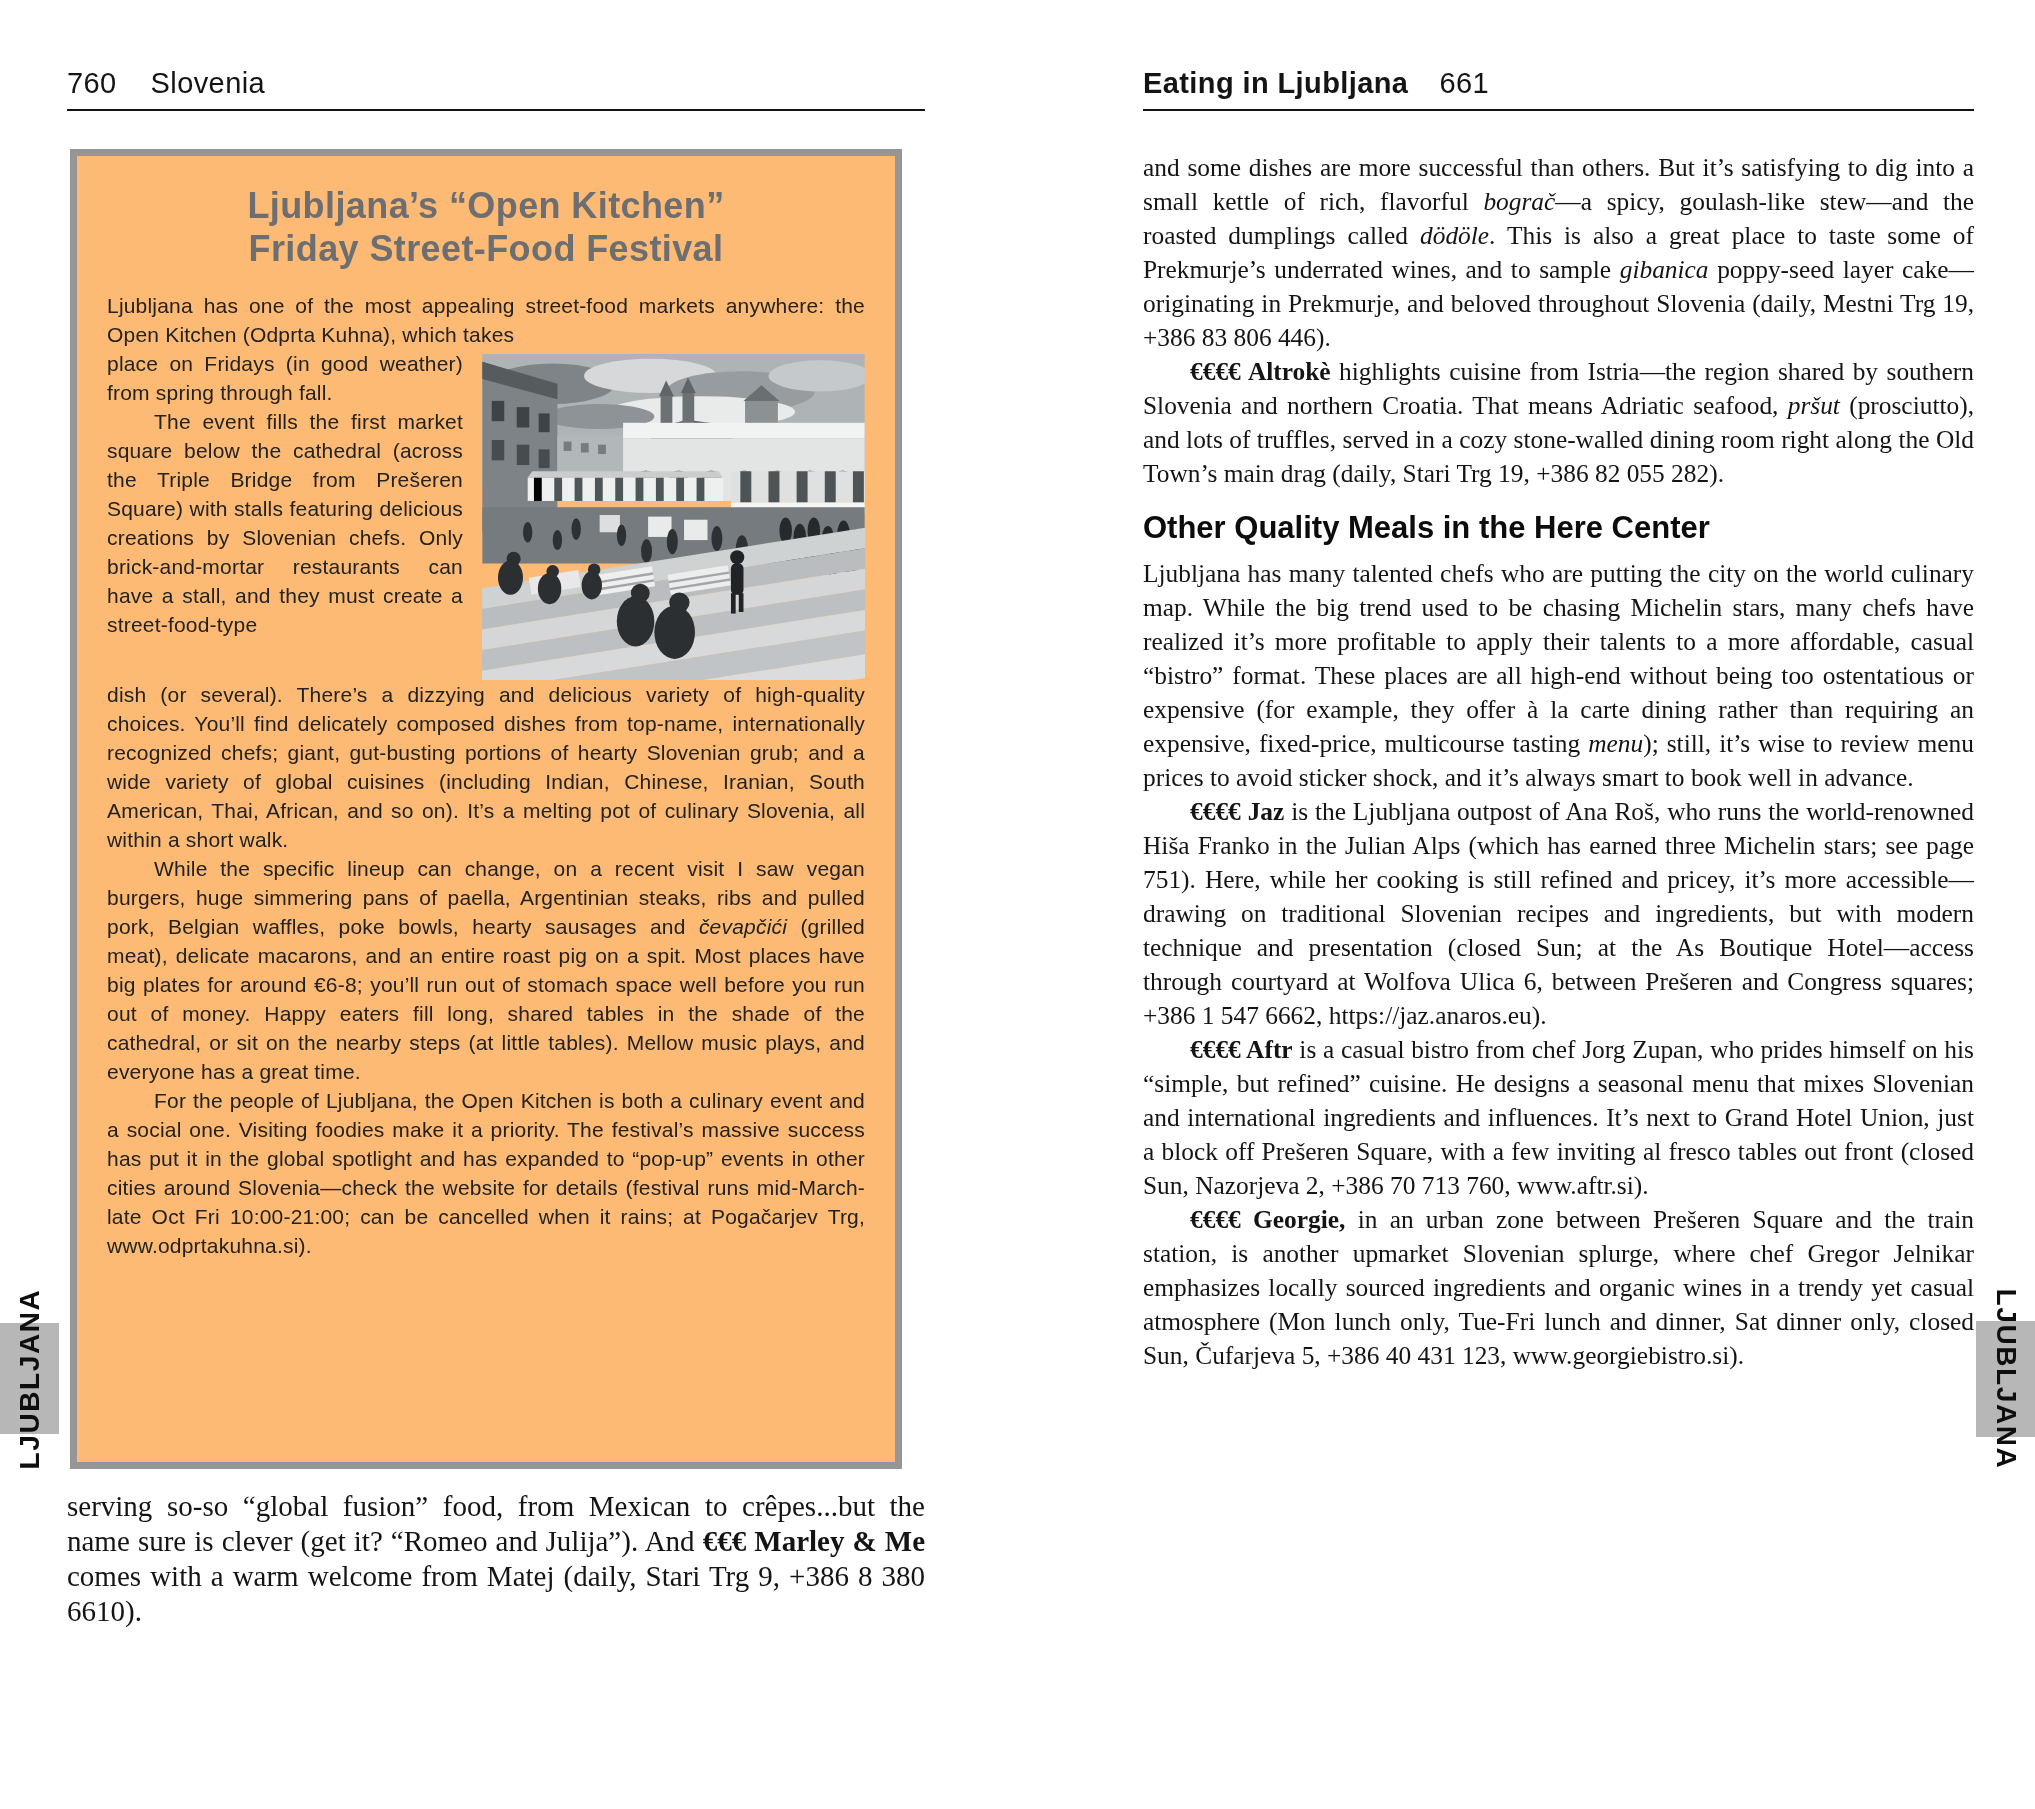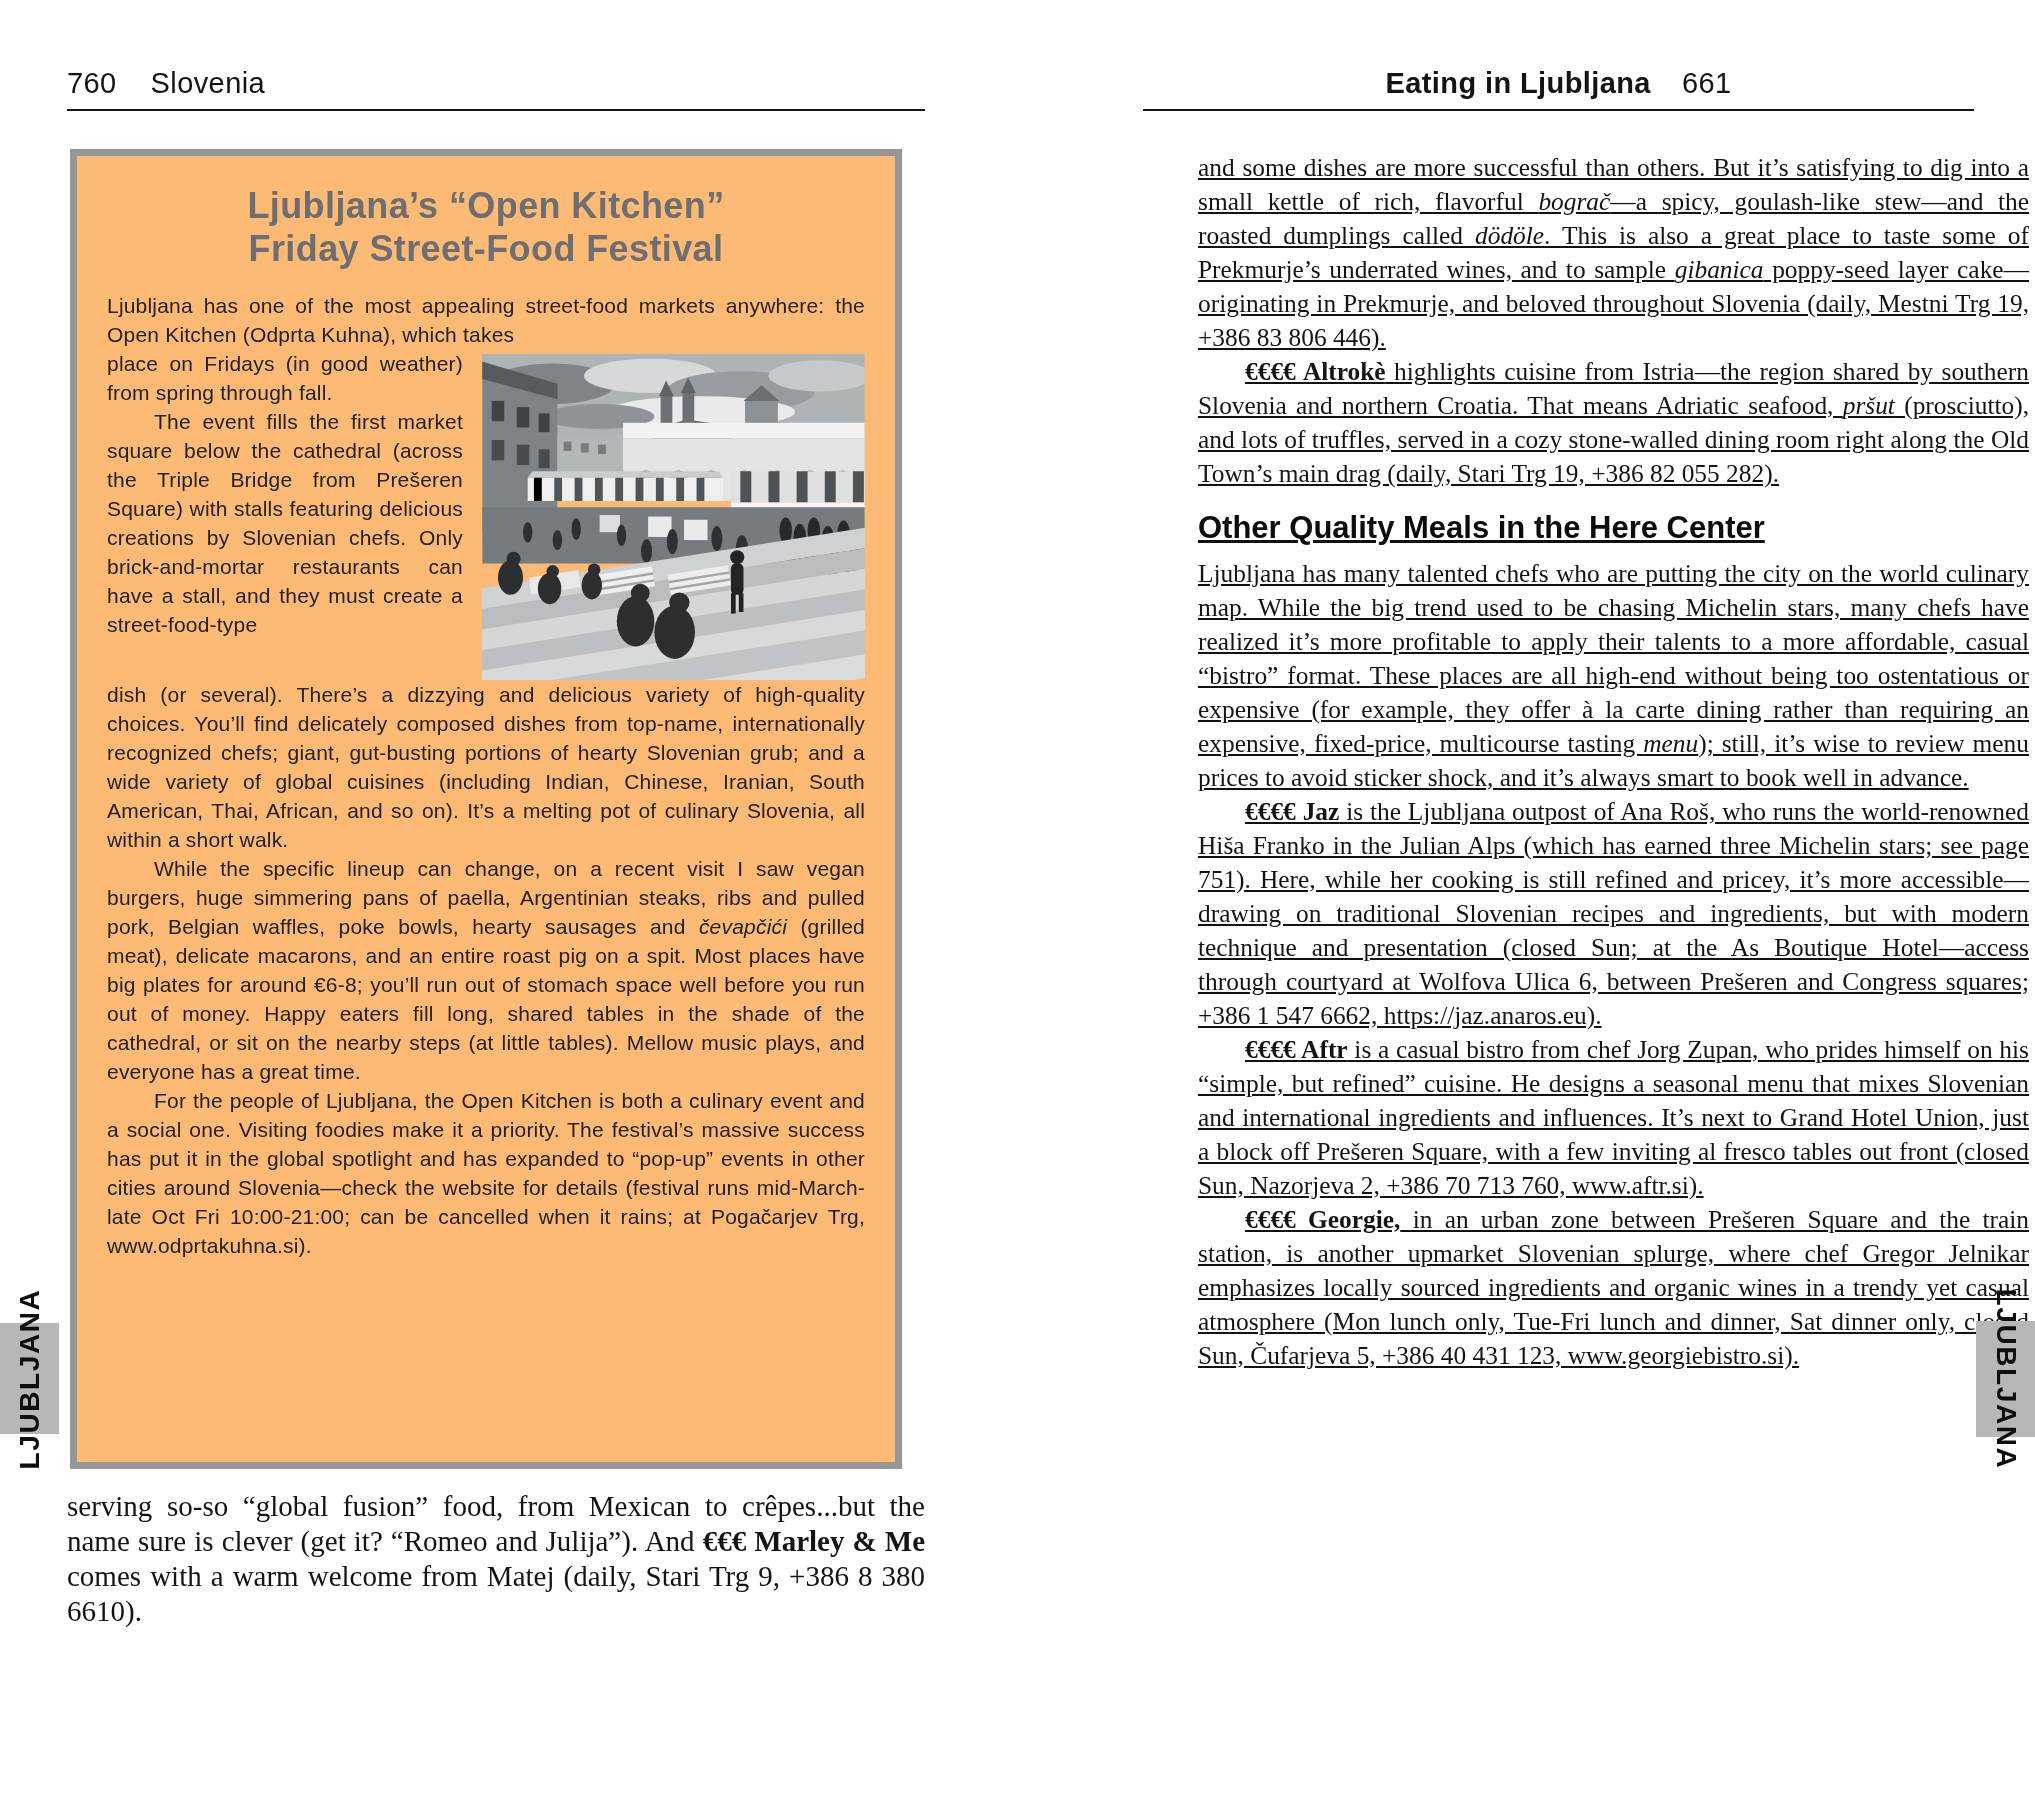--- a/index.html
+++ b/index.html
@@ -3,21 +3,21 @@
 <meta charset="utf-8">
 <style>
   html,body{margin:0;padding:0;background:#ffffff;}
   .sheet{position:relative;width:2035px;height:1809px;background:#ffffff;overflow:hidden;
          font-family:"Liberation Sans",sans-serif;color:#111;}
 
   
   .runhead{position:absolute;top:67px;font-size:29px;letter-spacing:0.4px;color:#141414;}
   .runhead-left{left:67px;width:858px;text-align:left;font-weight:400;}
   .runhead-left .pgnum{margin-right:34px;}
-  .runhead-right{left:1143px;width:831px;text-align:center;}
+  .runhead-right{left:1143px;width:831px;text-align:left;}
   .runhead-right .sect{font-weight:700;}
   .runhead-right .pgnum{font-weight:400;margin-left:31px;}
   .headrule{position:absolute;top:109px;height:2.3px;background:#151515;}
   .headrule-left{left:67px;width:858px;}
   .headrule-right{left:1143px;width:831px;}
 
   
   .sidebar-box{position:absolute;left:70px;top:149px;width:832px;height:1320px;
                box-sizing:border-box;border:7px solid #969696;background:#fdba74;
                padding:20.4px 30px 22px 30px;overflow:hidden;}
@@ -29,21 +29,21 @@
   .sb-row{display:flex;gap:19px;align-items:flex-start;}
   .sb-col{flex:0 0 356px;width:356px;}
   .sb-photo{flex:0 0 383px;width:383px;height:326px;margin-top:4.7px;overflow:hidden;}
   .sb-photo svg{display:block;width:383px;height:326px;}
   .indent{text-indent:47px;}
 
   
   .serif-par{font-family:"Liberation Serif",serif;font-size:29px;line-height:35px;
              text-align:justify;color:#141414;}
   .left-body{position:absolute;left:67px;top:1489px;width:858px;}
-  .right-body{position:absolute;left:1198px;top:150px;width:831px;text-decoration:underline;}
+  .right-body{position:absolute;left:1143px;top:150px;width:831px;}
   .right-body .serif-par{font-size:25.4px;line-height:34px;}
   .section-heading{font-family:"Liberation Sans",sans-serif;font-weight:700;
                    font-size:31px;color:#0c0c0c;margin:20.4px 0 9.4px 0;text-align:left;}
   .seg-bold{font-weight:700;}
   .seg-italic{font-style:italic;}
 
   
   .tab{position:absolute;background:#b7b7b7;}
   .tab-left{left:0;top:1323px;width:59px;height:111px;}
   .tab-right{left:1976px;top:1321px;width:59px;height:116px;}

